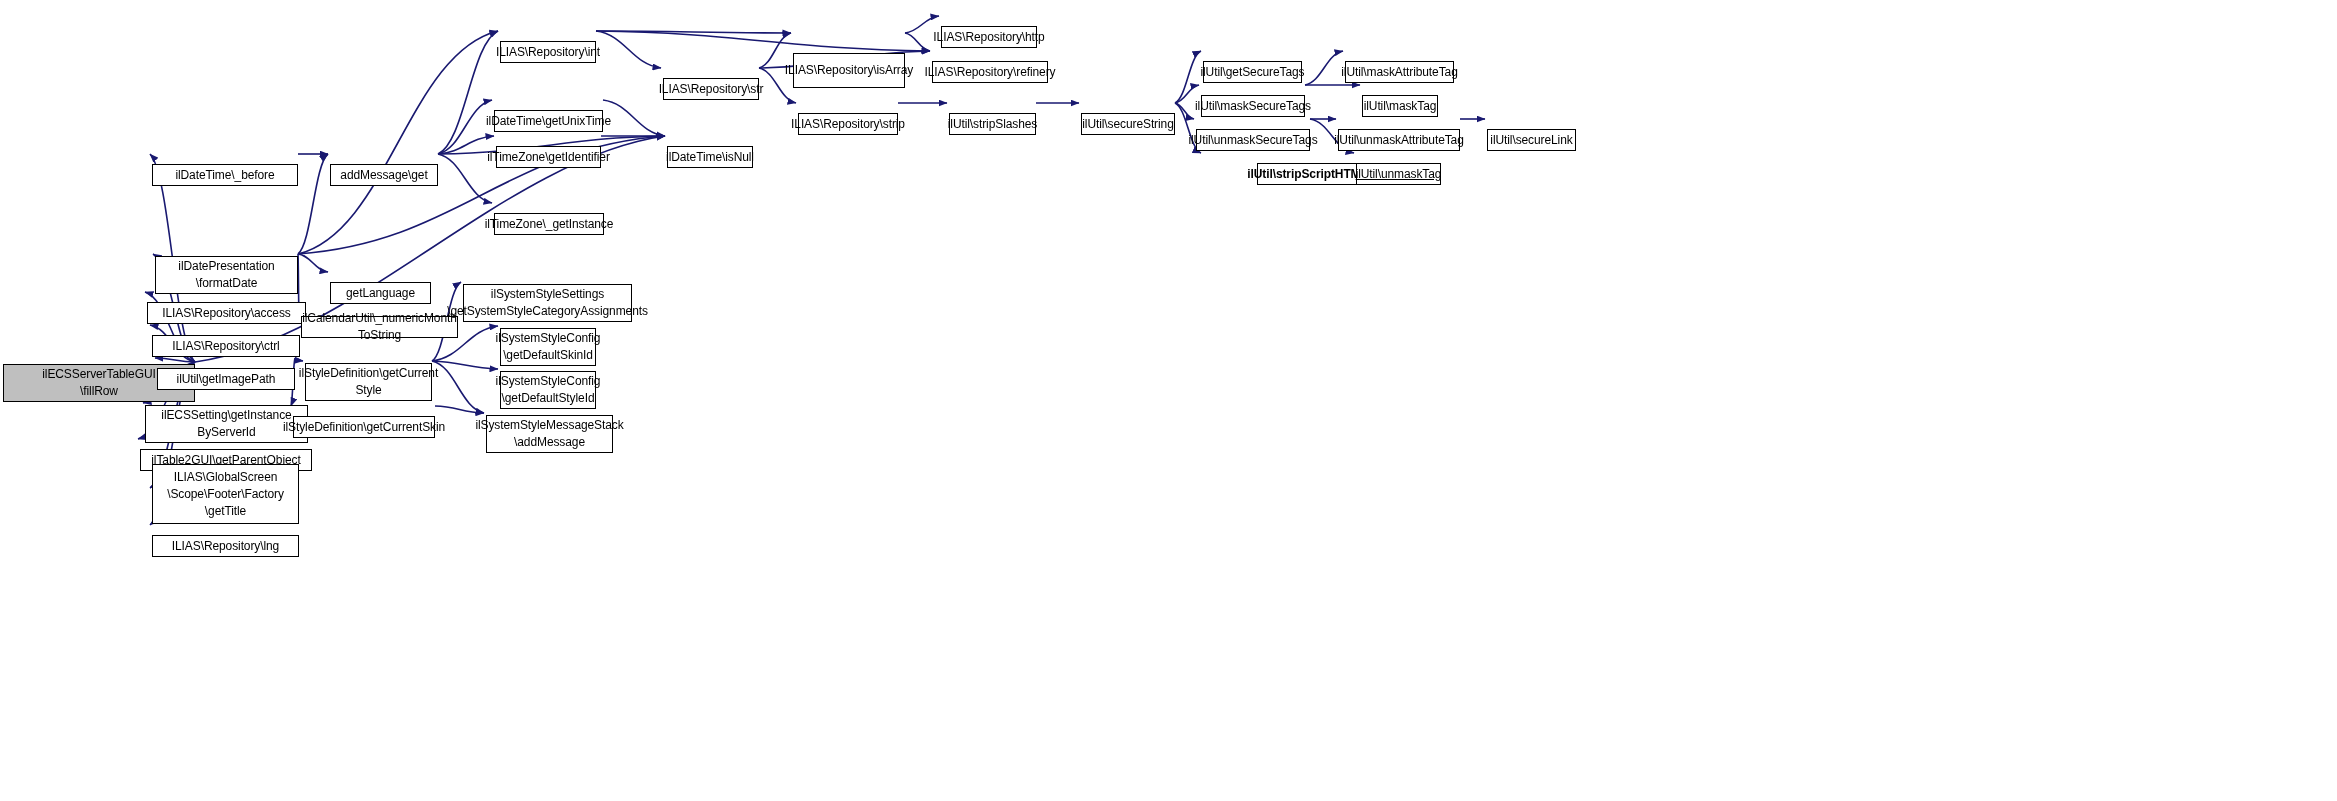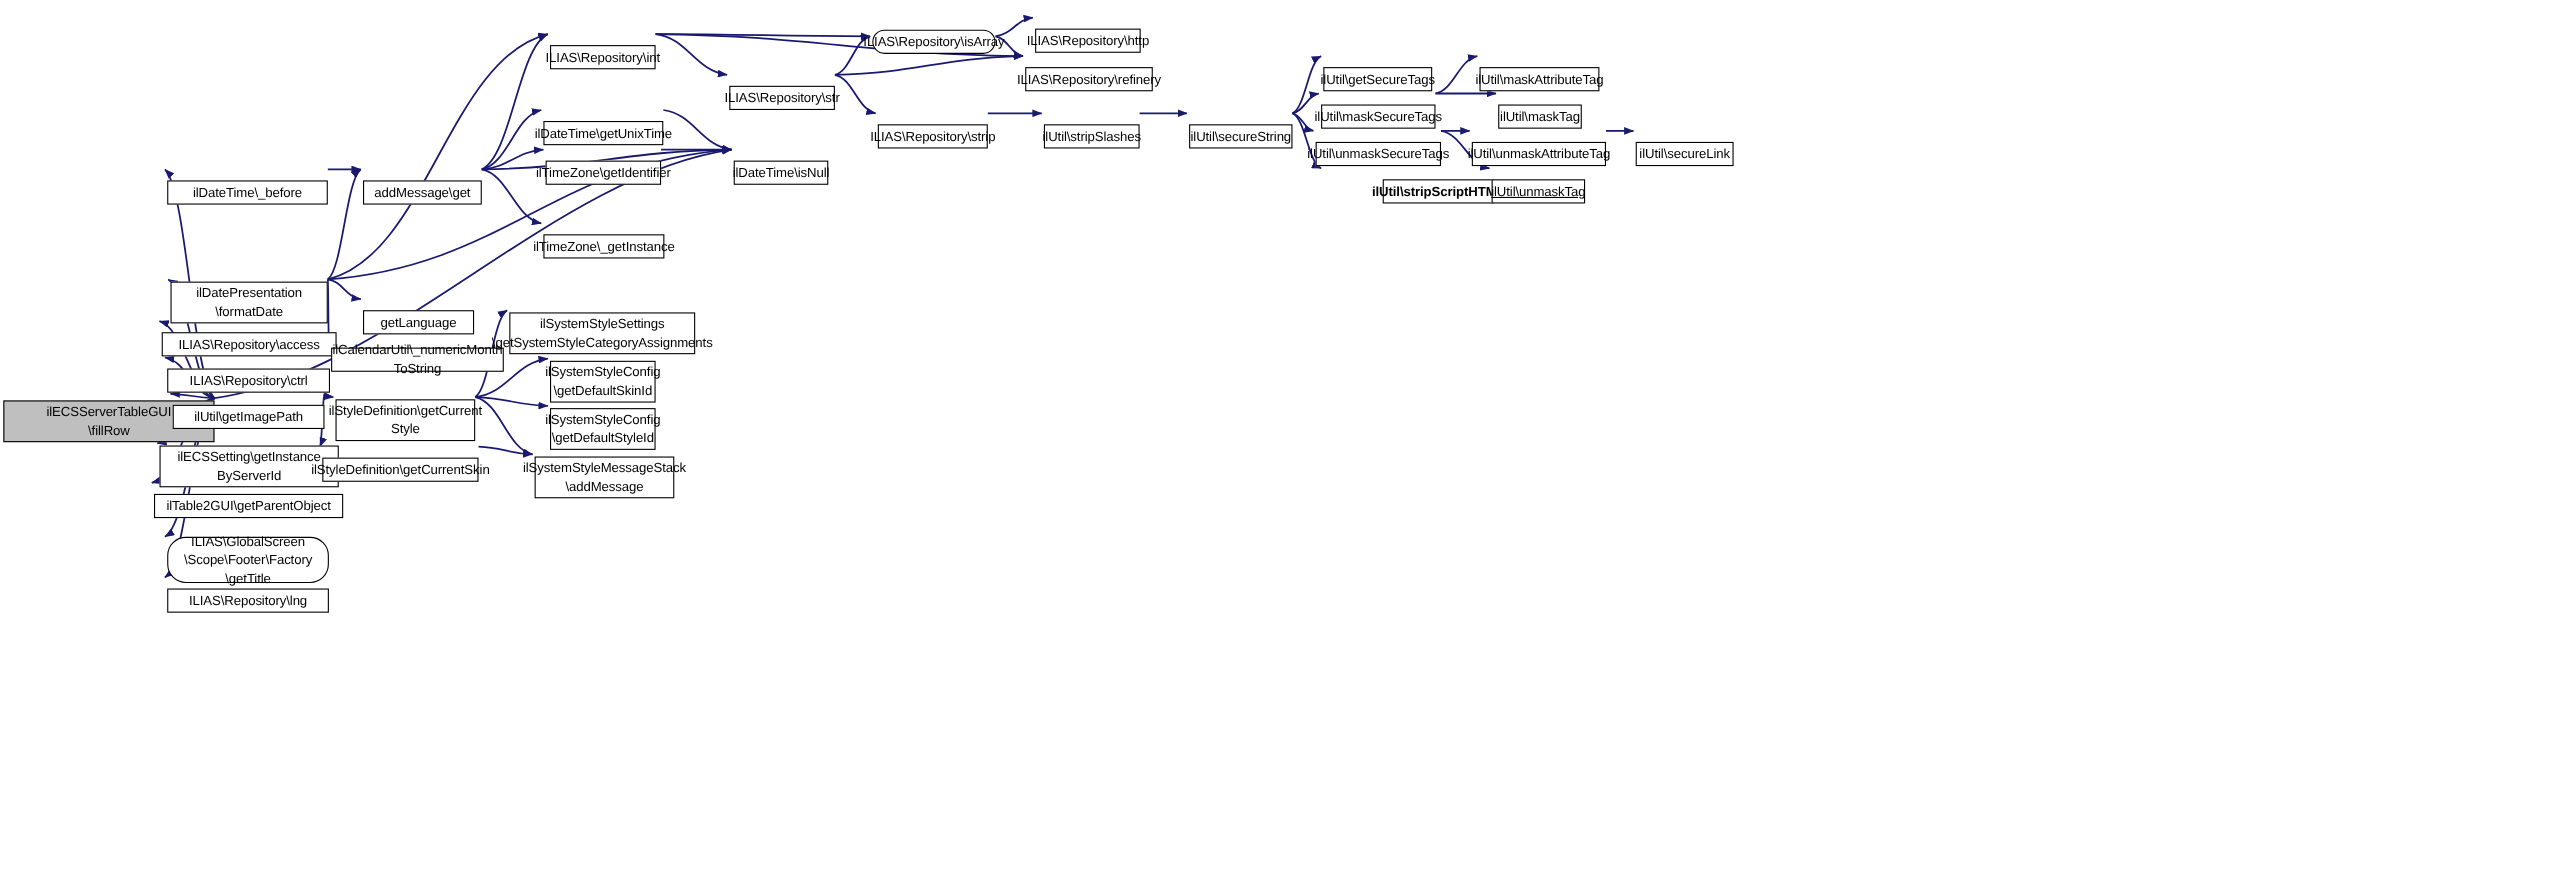--- a/index.html
+++ b/index.html
@@ -114,21 +114,21 @@
 \fillRow</div>
       <div class="node" style="left: 152px; top: 143px; width: 146px; height: 22px;">ilDateTime\_before</div>
       <div class="node" style="left: 155px; top: 235px; width: 143px; height: 38px;">ilDatePresentation
 \formatDate</div>
       <div class="node" style="left: 147px; top: 281px; width: 159px; height: 22px;">ILIAS\Repository\access</div>
       <div class="node" style="left: 152px; top: 314px; width: 148px; height: 22px;">ILIAS\Repository\ctrl</div>
       <div class="node" style="left: 157px; top: 347px; width: 138px; height: 22px;">ilUtil\getImagePath</div>
       <div class="node" style="left: 145px; top: 384px; width: 163px; height: 38px;">ilECSSetting\getInstance
 ByServerId</div>
       <div class="node" style="left: 140px; top: 428px; width: 172px; height: 22px;">ilTable2GUI\getParentObject</div>
-      <div class="node" style="left: 152px; top: 467px; width: 147px; height: 42px; border-radius: 17px;">ILIAS\GlobalScreen
+      <div class="node" style="left: 152px; top: 443px; width: 147px; height: 60px;">ILIAS\GlobalScreen
 \Scope\Footer\Factory
 \getTitle</div>
       <div class="node" style="left: 152px; top: 514px; width: 147px; height: 22px;">ILIAS\Repository\lng</div>
       <div class="node" style="left: 330px; top: 143px; width: 108px; height: 22px;">addMessage\get</div>
       <div class="node" style="left: 330px; top: 261px; width: 101px; height: 22px;">getLanguage</div>
       <div class="node" style="left: 301px; top: 295px; width: 157px; height: 22px;">ilCalendarUtil\_numericMonth
 ToString</div>
       <div class="node" style="left: 305px; top: 342px; width: 127px; height: 38px;">ilStyleDefinition\getCurrent
 Style</div>
       <div class="node" style="left: 293px; top: 395px; width: 142px; height: 22px;">ilStyleDefinition\getCurrentSkin</div>
@@ -140,21 +140,21 @@
       <div class="node" style="left: 500px; top: 307px; width: 96px; height: 38px;">ilSystemStyleConfig
 \getDefaultSkinId</div>
       <div class="node" style="left: 500px; top: 350px; width: 96px; height: 38px;">ilSystemStyleConfig
 \getDefaultStyleId</div>
       <div class="node" style="left: 486px; top: 394px; width: 127px; height: 38px;">ilSystemStyleMessageStack
 \addMessage</div>
       <div class="node" style="left: 667px; top: 125px; width: 86px; height: 22px;">ilDateTime\isNull</div>
       <div class="node" style="left: 500px; top: 20px; width: 96px; height: 22px;">ILIAS\Repository\int</div>
       <div class="node" style="left: 663px; top: 57px; width: 96px; height: 22px;">ILIAS\Repository\str</div>
       <div class="node" style="left: 798px; top: 92px; width: 100px; height: 22px;">ILIAS\Repository\strip</div>
-      <div class="node" style="left: 793px; top: 6px; width: 112px; height: 22px; border-radius: 11px;">ILIAS\Repository\isArray</div>
+      <div class="node" style="left: 793px; top: 32px; width: 112px; height: 35px;">ILIAS\Repository\isArray</div>
       <div class="node" style="left: 941px; top: 5px; width: 96px; height: 22px;">ILIAS\Repository\http</div>
       <div class="node" style="left: 932px; top: 40px; width: 116px; height: 22px;">ILIAS\Repository\refinery</div>
       <div class="node" style="left: 949px; top: 92px; width: 87px; height: 22px;">ilUtil\stripSlashes</div>
       <div class="node" style="left: 1081px; top: 92px; width: 94px; height: 22px;">ilUtil\secureString</div>
       <div class="node" style="left: 1203px; top: 40px; width: 99px; height: 22px;">ilUtil\getSecureTags</div>
       <div class="node" style="left: 1201px; top: 74px; width: 104px; height: 22px;">ilUtil\maskSecureTags</div>
       <div class="node" style="left: 1196px; top: 108px; width: 114px; height: 22px;">ilUtil\unmaskSecureTags</div>
       <div class="node" style="left: 1257px; top: 142px; width: 101px; height: 22px; font-weight: bold;">ilUtil\stripScriptHTML</div>
       <div class="node" style="left: 1345px; top: 40px; width: 109px; height: 22px;">ilUtil\maskAttributeTag</div>
       <div class="node" style="left: 1362px; top: 74px; width: 76px; height: 22px;">ilUtil\maskTag</div>

